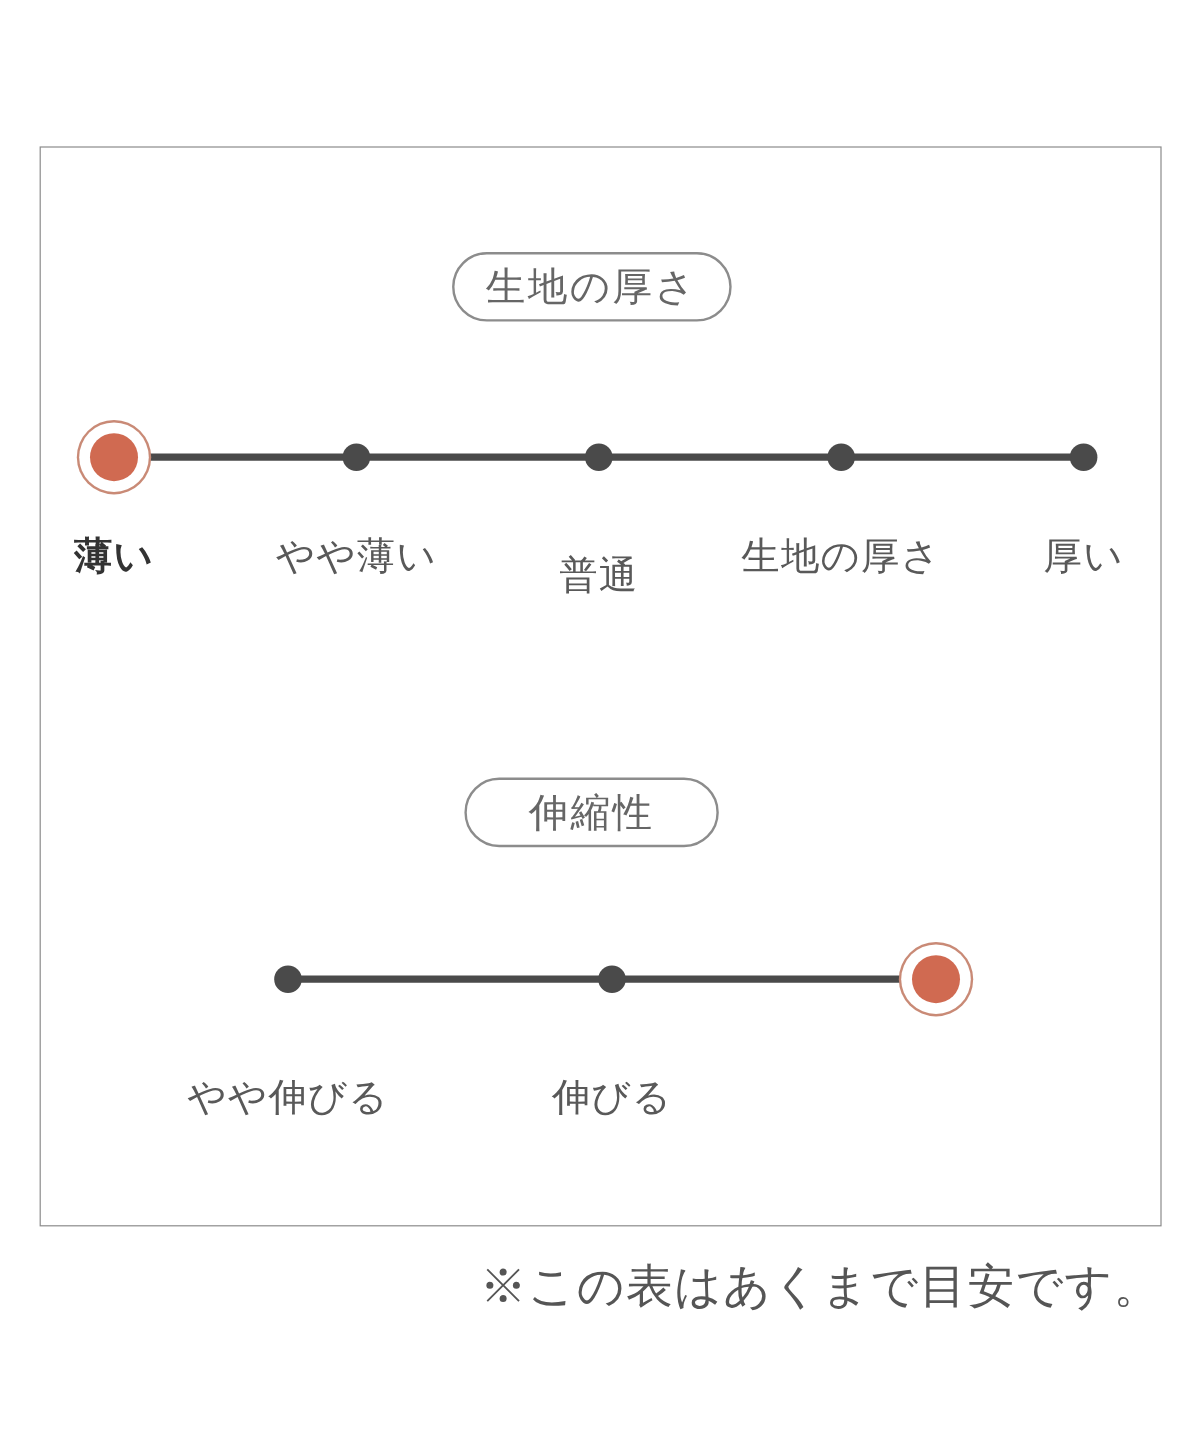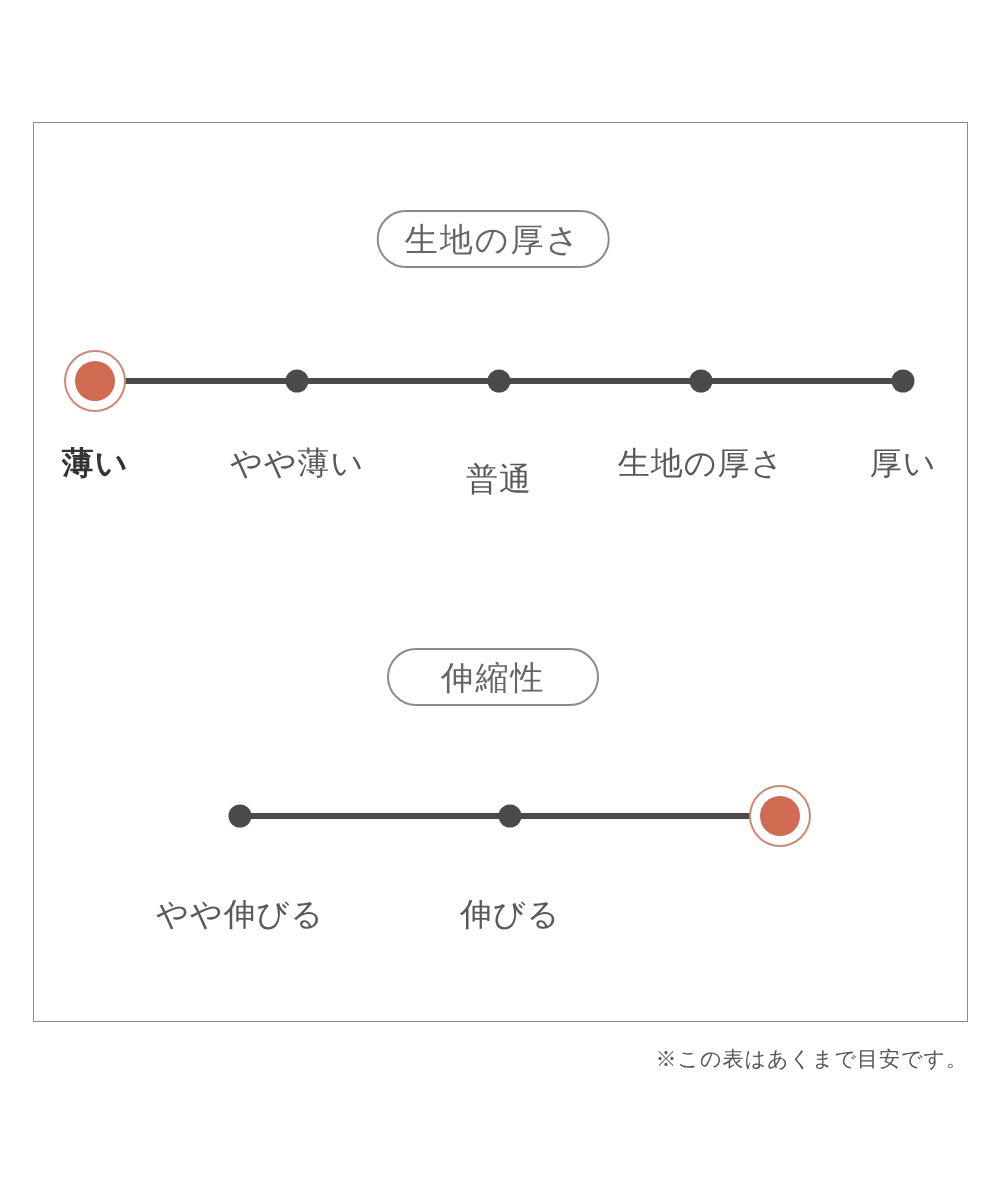--- a/index.html
+++ b/index.html
@@ -103,21 +103,21 @@
   .labels1 .lbl:nth-child(3) { left: 50%; margin-top: 16px; }
   .labels1 .lbl:nth-child(4) { left: 75%; }
   .labels1 .lbl:nth-child(5) { left: 100%; }
   .labels2 .lbl:nth-child(1) { left: 0; }
   .labels2 .lbl:nth-child(2) { left: 50%; }
   .labels2 .lbl:nth-child(3) { left: 100%; }
   .note {
     position: absolute;
     right: 32px;
     top: 1045px;
-    font-size: 21px;
+    font-size: 39px;
     letter-spacing: 1px;
     font-weight: 500;
     color: var(--note-text);
     white-space: nowrap;
   }
 </style>
 </head>
 <body>
 
 <div class="canvas">

